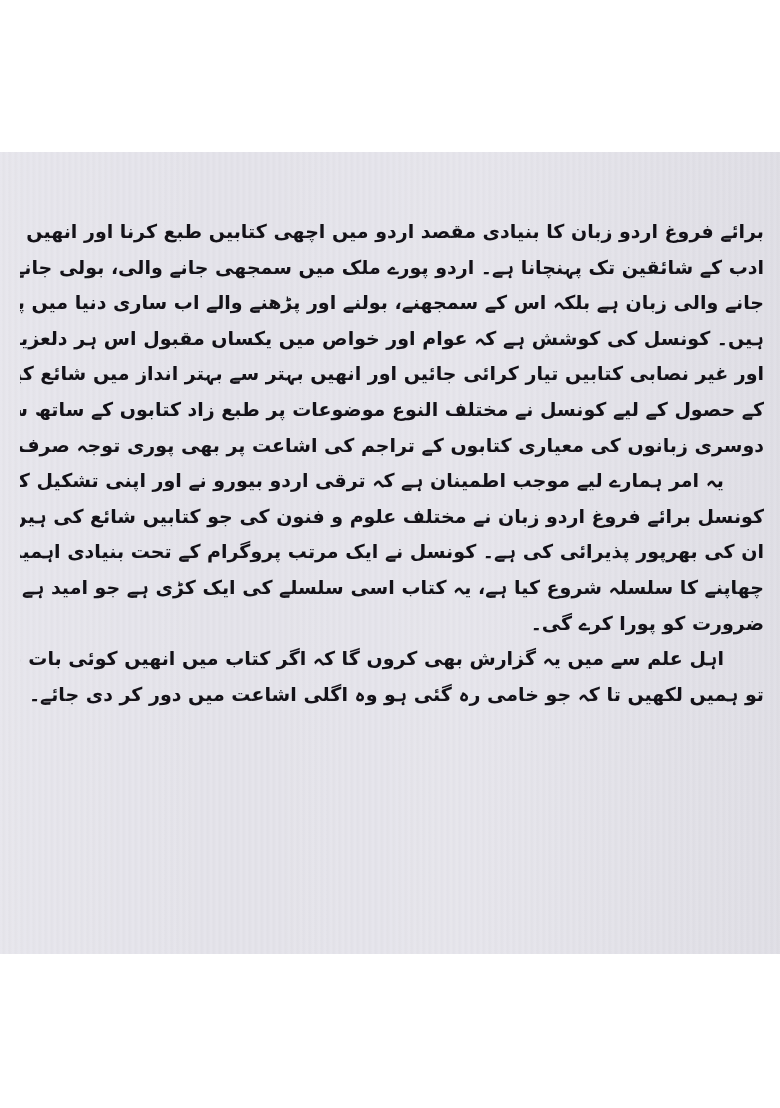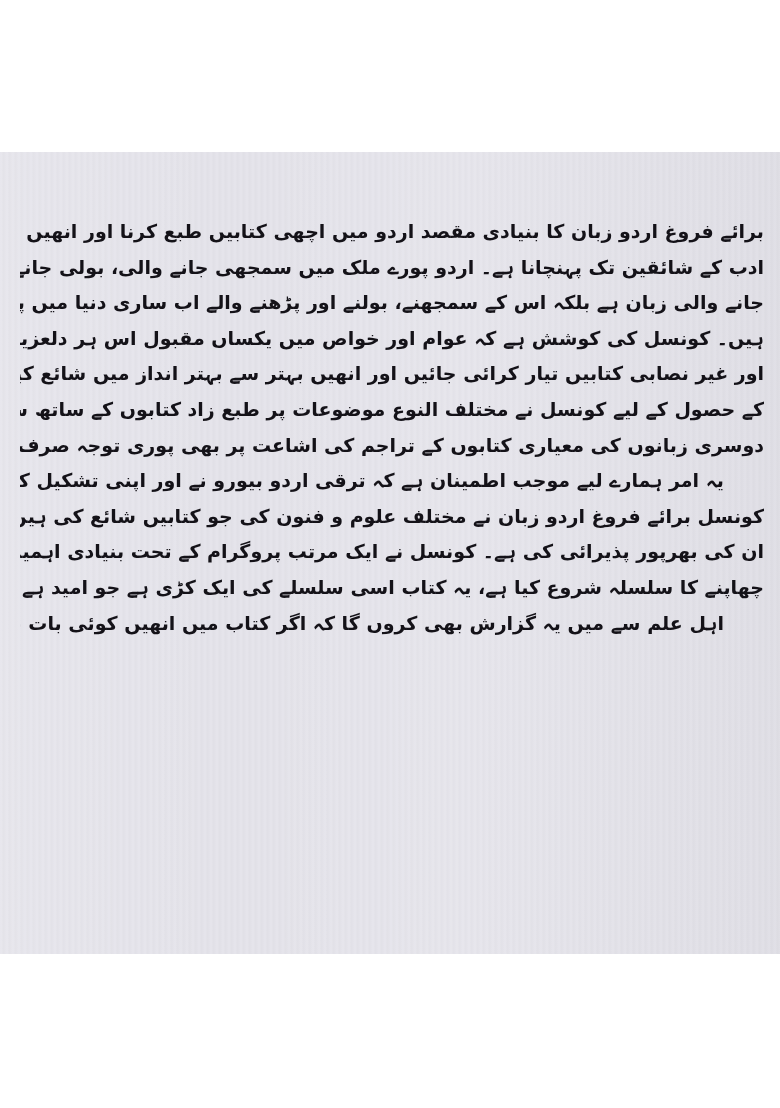--- a/index.html
+++ b/index.html
@@ -69,20 +69,22 @@
       <span class="line">اور غیر نصابی کتابیں تیار کرائی جائیں اور انھیں بہتر سے بہتر انداز میں شائع کیا جائے۔ اس مقصد</span>
       <span class="line">کے حصول کے لیے کونسل نے مختلف النوع موضوعات پر طبع زاد کتابوں کے ساتھ ساتھ تنقیدیں اور</span>
       <span class="line last">دوسری زبانوں کی معیاری کتابوں کے تراجم کی اشاعت پر بھی پوری توجہ صرف کی ہے۔</span>
     </div>
 
     <div class="para">
       <span class="line indent">یہ امر ہمارے لیے موجب اطمینان ہے کہ ترقی اردو بیورو نے اور اپنی تشکیل کے بعد قومی</span>
       <span class="line">کونسل برائے فروغ اردو زبان نے مختلف علوم و فنون کی جو کتابیں شائع کی ہیں، اردو قارئین نے</span>
       <span class="line">ان کی بھرپور پذیرائی کی ہے۔ کونسل نے ایک مرتب پروگرام کے تحت بنیادی اہمیت کی کتابیں</span>
       <span class="line">چھاپنے کا سلسلہ شروع کیا ہے، یہ کتاب اسی سلسلے کی ایک کڑی ہے جو امید ہے کہ ایک اہم علمی</span>
+      <span class="line last">ضرورت کو پورا کرے گی۔</span>
     </div>
 
     <div class="para">
       <span class="line indent">اہل علم سے میں یہ گزارش بھی کروں گا کہ اگر کتاب میں انھیں کوئی بات نادرست نظر آئے</span>
+      <span class="line last">تو ہمیں لکھیں تا کہ جو خامی رہ گئی ہو وہ اگلی اشاعت میں دور کر دی جائے۔</span>
     </div>
 
   </div>
 </div>
 
 </body></html>

